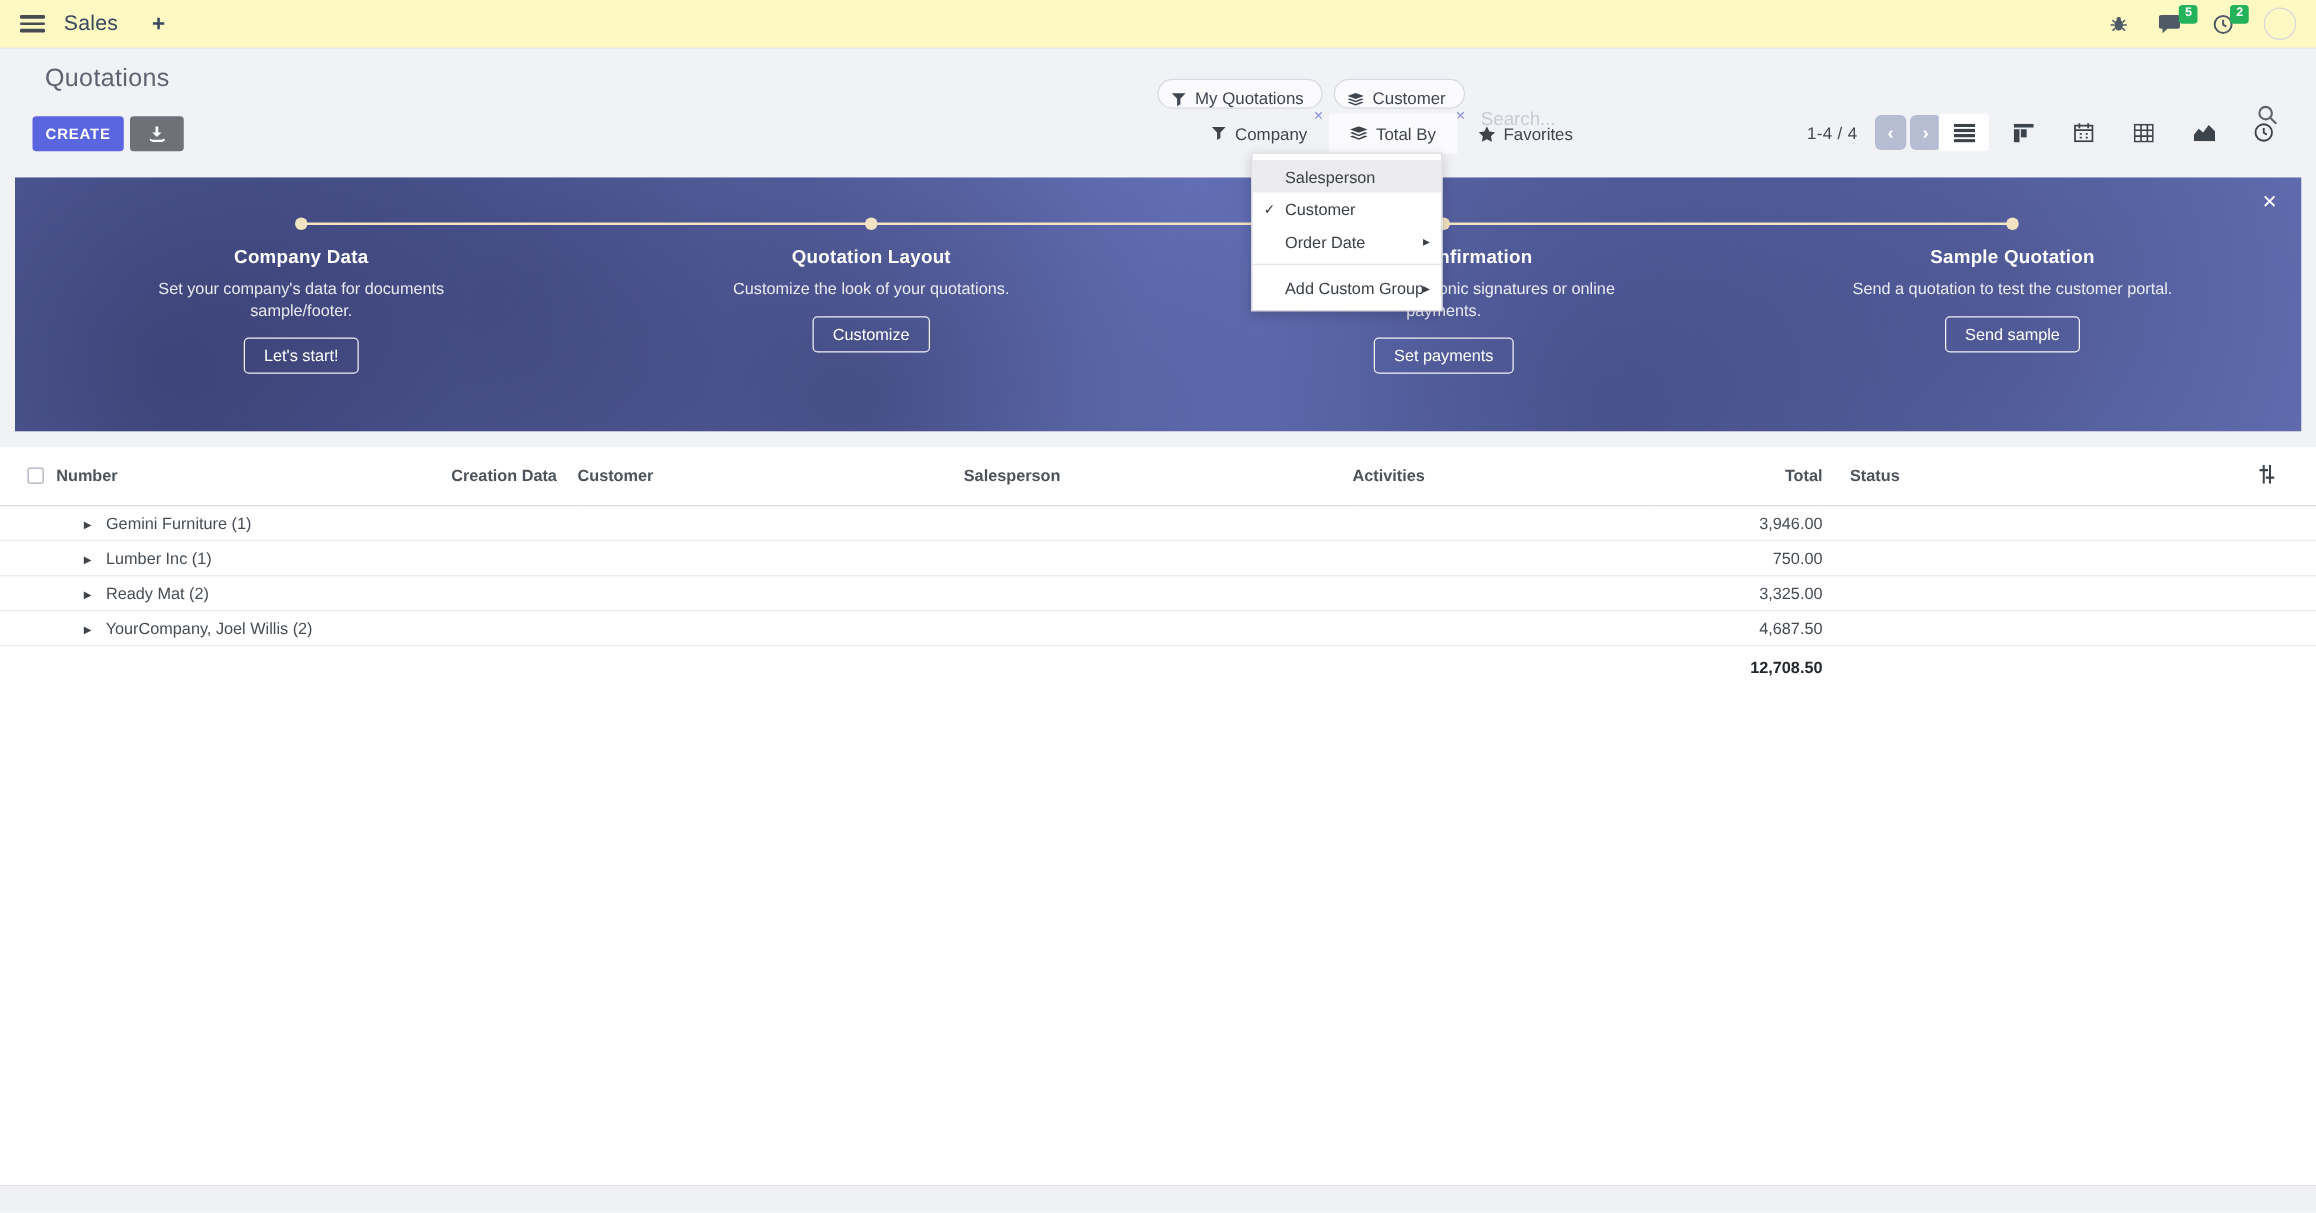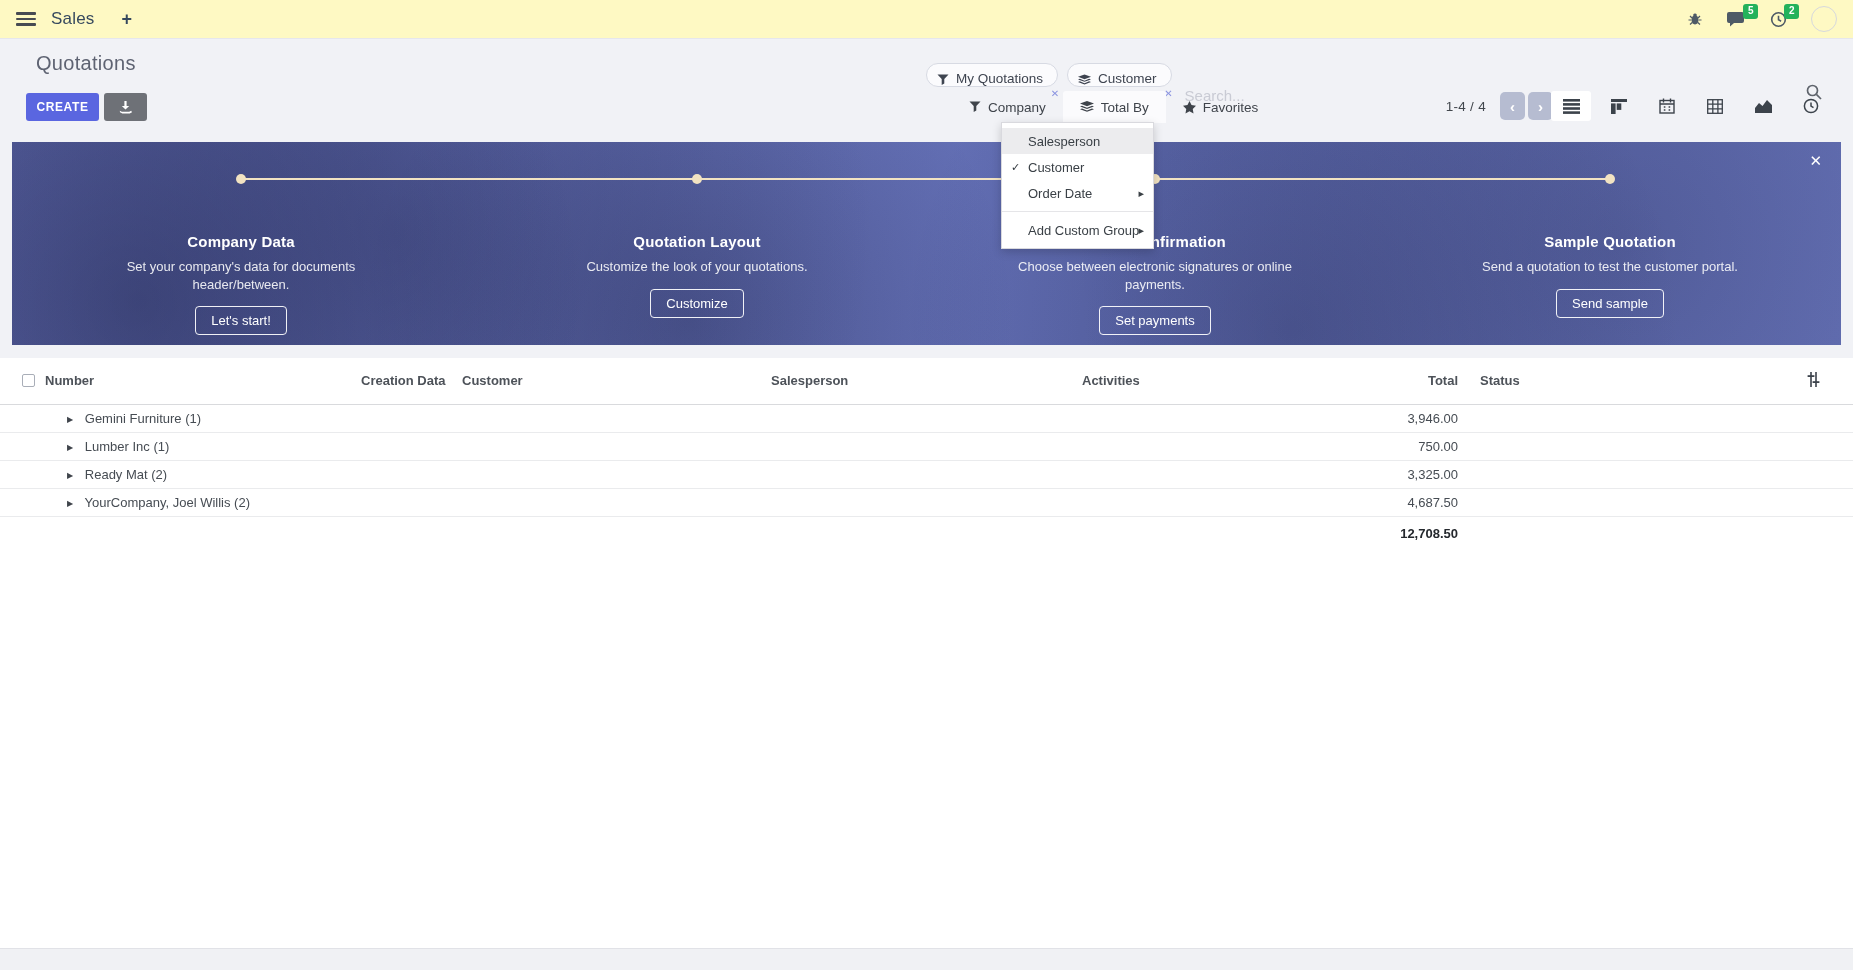--- a/index.html
+++ b/index.html
@@ -94,21 +94,21 @@
       radial-gradient(circle at 21% 45%, rgba(24,28,68,.30), transparent 33%),
       radial-gradient(circle at 37% 88%, rgba(16,20,52,.32), transparent 28%),
       radial-gradient(circle at 70% 92%, rgba(20,24,58,.26), transparent 30%),
       radial-gradient(circle at 88% 50%, rgba(22,26,62,.28), transparent 34%),
       linear-gradient(100deg, #5e68ab 0%, #6773b9 38%, #5f6bb0 62%, #6d7ac2 100%);
     z-index:5;
   }
   .banner-close { position:absolute; top:10px; right:19px; color:#ffffff; font-size:15px; cursor:pointer; }
   .timeline-line { position:absolute; top:36px; left:229px; width:1369px; height:2px; background:#f2e3c2; }
   .timeline-dot { position:absolute; top:32px; width:10px; height:10px; border-radius:50%; background:#f2e3c2; }
-  .bstep { position:absolute; top:55px; width:310px; text-align:center; color:#fff;margin-top:36px; }
+  .bstep { position:absolute; top:55px; width:310px; text-align:center; color:#fff; }
   .bstep-title { font-size:15px; font-weight:700; letter-spacing:.2px; margin-bottom:8px; }
   .bstep-desc { font-size:13px; line-height:1.35; color:rgba(255,255,255,.88); }
   .bstep-btn {
     margin-top:13px; display:inline-block; background:transparent; color:#fff; font-size:13px;
     border:1px solid rgba(255,255,255,.92); border-radius:4px; padding:6px 15px; cursor:pointer;
     font-family:"Liberation Sans",sans-serif;
   }
 
   
   .dropdown {
@@ -301,21 +301,21 @@
   <div class="banner">
     <span class="banner-close">✕</span>
     <div class="timeline-line"></div>
     <div class="timeline-dot" style="left:224px"></div>
     <div class="timeline-dot" style="left:680px"></div>
     <div class="timeline-dot" style="left:1138px"></div>
     <div class="timeline-dot" style="left:1593px"></div>
 
     <div class="bstep" style="left:74px">
       <div class="bstep-title">Company Data</div>
-      <div class="bstep-desc">Set your company's data for documents header/between.</div>
+      <div class="bstep-desc">Set your company's data for documents sample/footer.</div>
       <button class="bstep-btn">Let's start!</button>
     </div>
     <div class="bstep" style="left:530px">
       <div class="bstep-title">Quotation Layout</div>
       <div class="bstep-desc">Customize the look of your quotations.</div>
       <button class="bstep-btn">Customize</button>
     </div>
     <div class="bstep" style="left:988px">
       <div class="bstep-title">Order Confirmation</div>
       <div class="bstep-desc">Choose between electronic signatures or online payments.</div>

